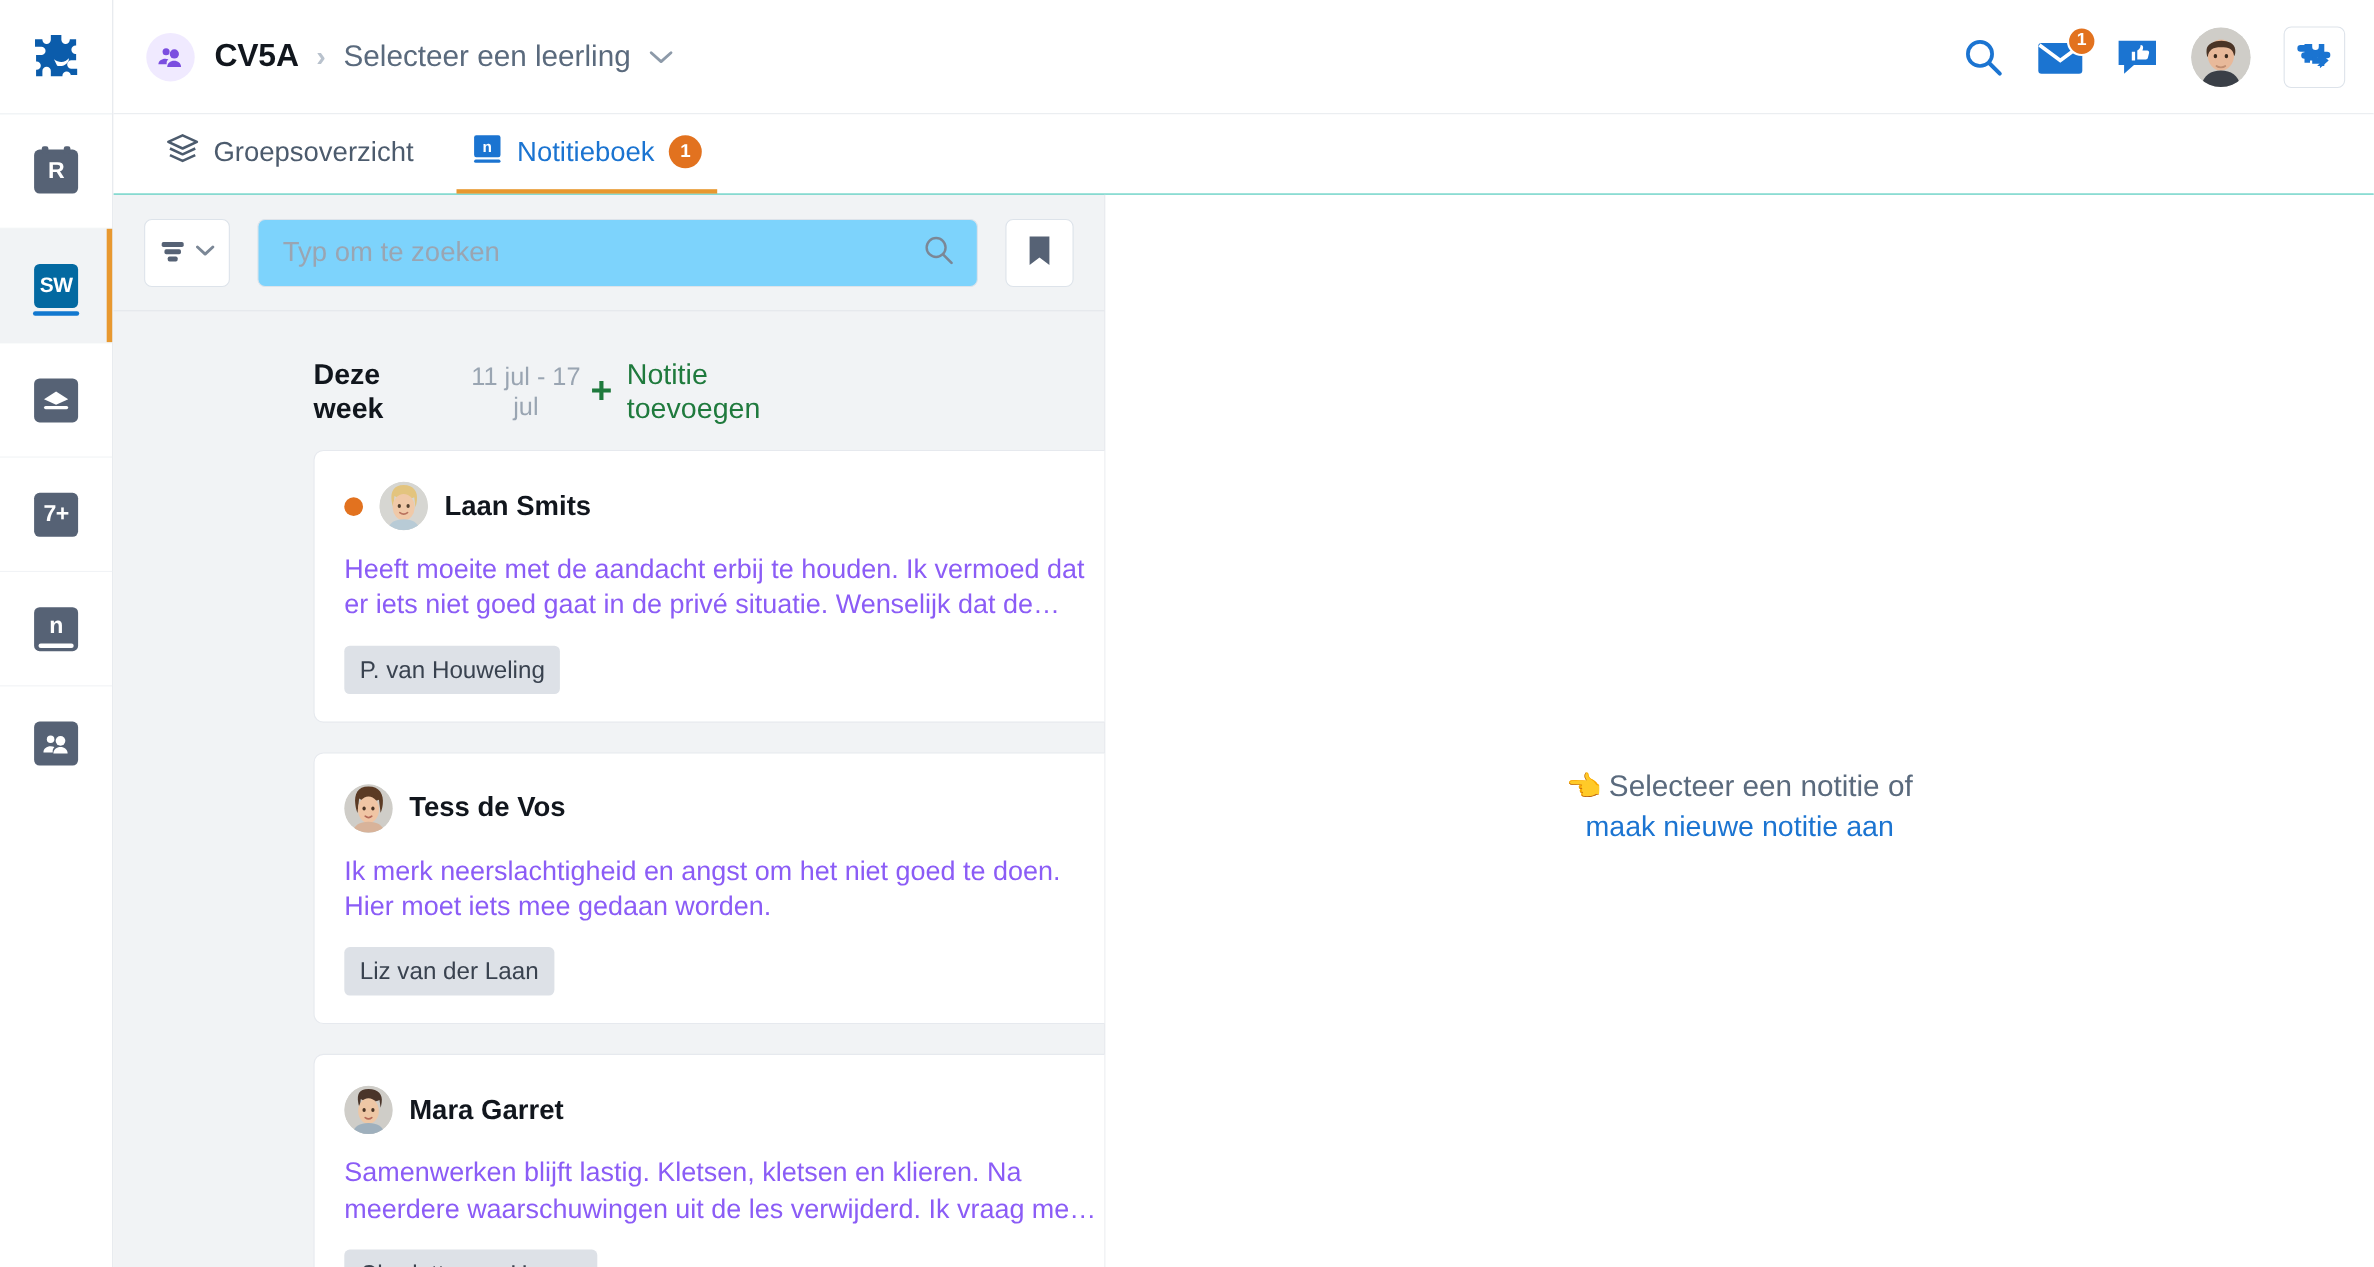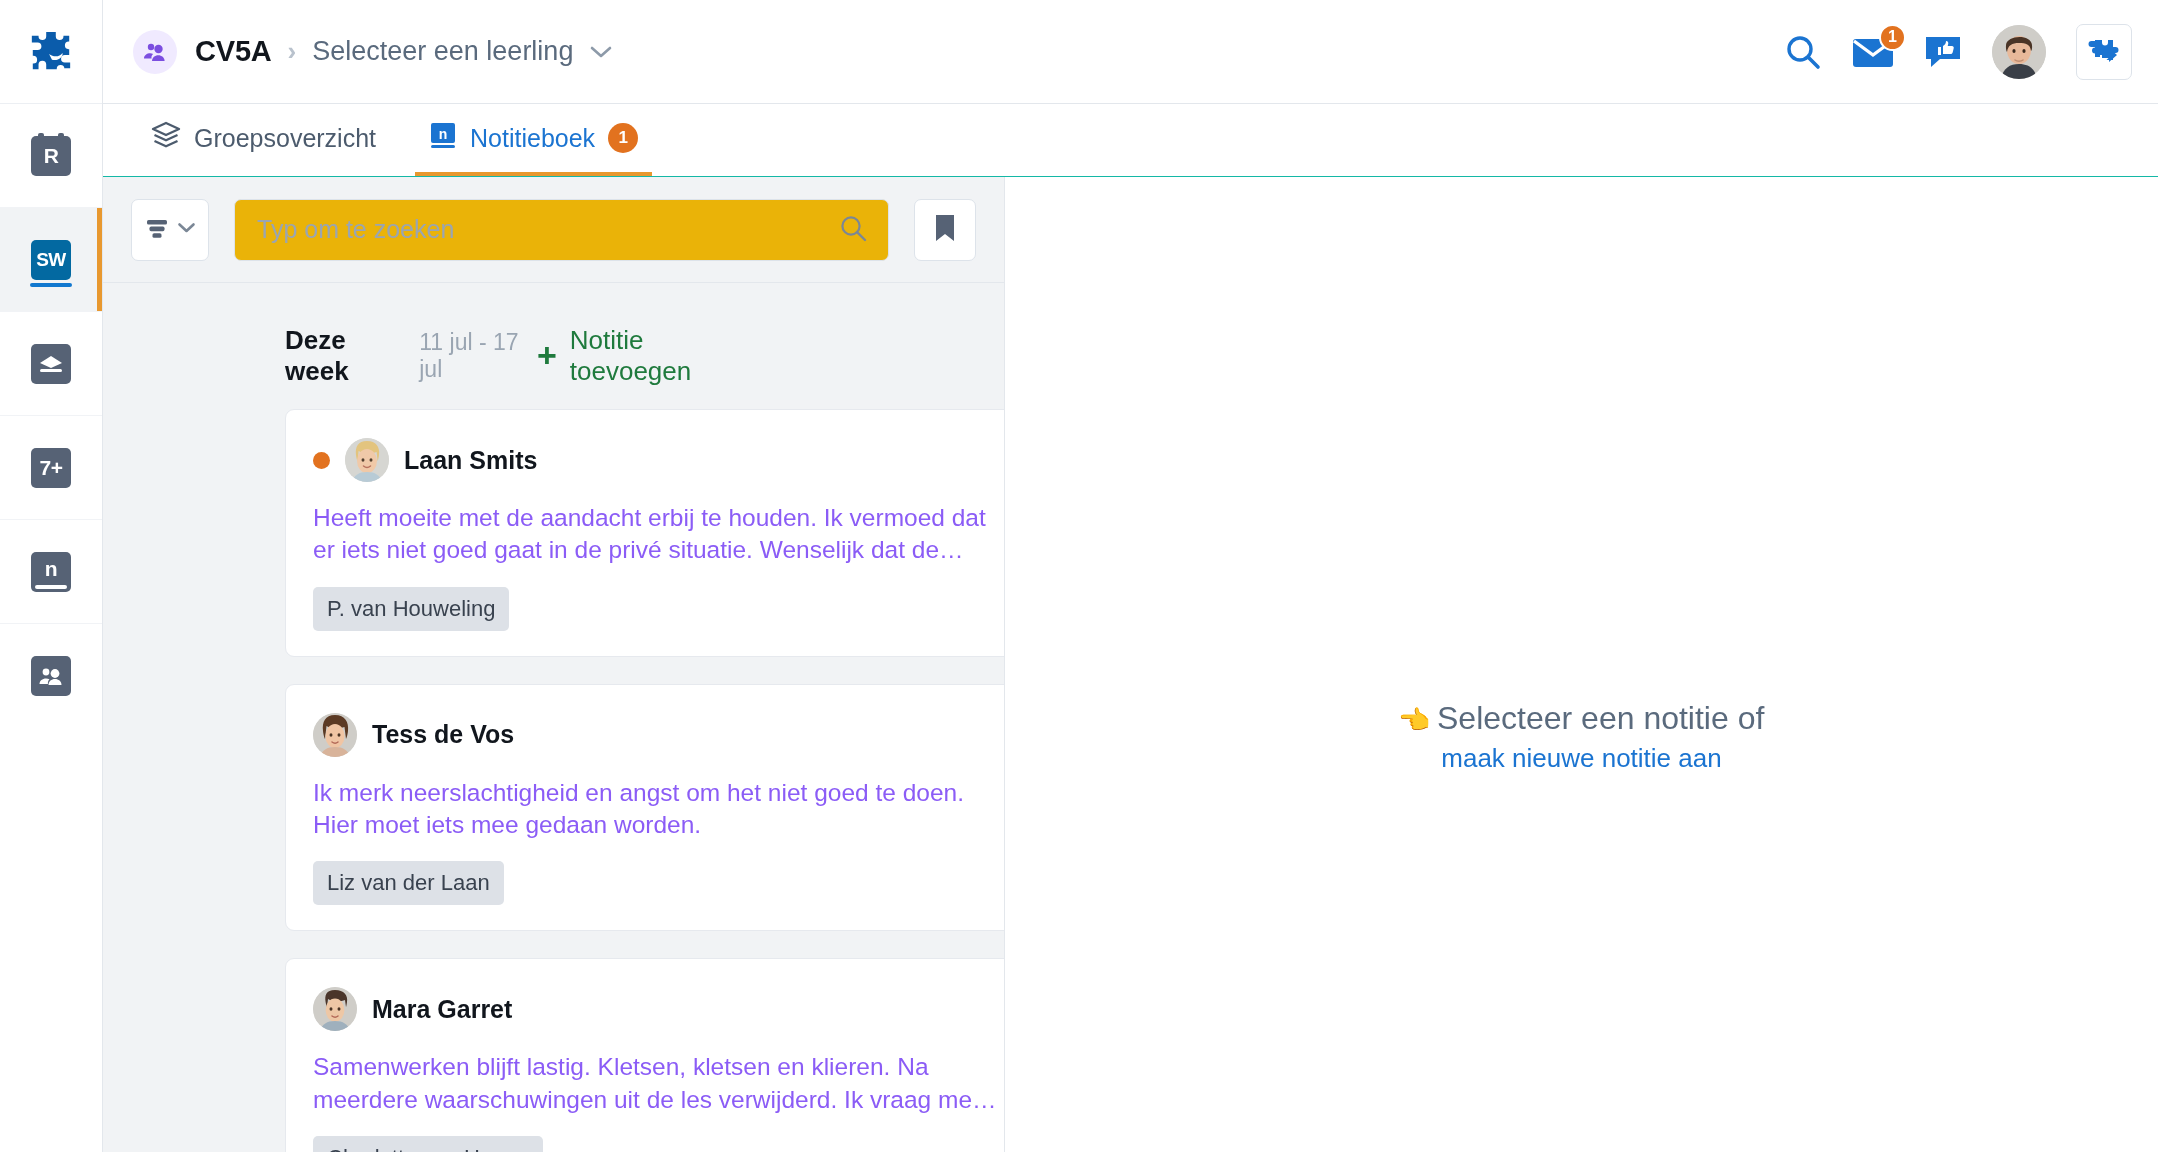--- a/index.html
+++ b/index.html
@@ -129,42 +129,42 @@
     flex: 0 0 106px; height: 106px;
     display: flex; align-items: center; gap: 25px;
     padding: 0 28px 0 28px;
     border-bottom: 1px solid #e3e7ec;
   }
   .filter-btn {
     width: 78px; height: 62px; border: 1px solid #dde3ea; border-radius: 7px;
     background: #fff; display: flex; align-items: center; justify-content: center; gap: 7px;
   }
   .search-wrap {
-    flex: 1 1 auto; height: 62px; background: #eab308;
+    flex: 1 1 auto; height: 62px; background: #7dd3fc;
     border: 1px solid #dde3ea; border-radius: 7px;
     display: flex; align-items: center; padding: 0 20px 0 22px;
   }
   .search-input {
     flex: 1 1 auto; border: 0; outline: 0; background: transparent;
     font-size: 25px; color: #3f4b5b; font-family: "Liberation Sans", sans-serif;
   }
   .search-input::placeholder { color: #9aa5b2; }
   .bookmark-btn {
     width: 62px; height: 62px; border: 1px solid #dde3ea; border-radius: 7px;
     background: #fff; display: flex; align-items: center; justify-content: center;
   }
 
   .list-scroll { flex: 1 1 auto; overflow: hidden; padding: 0 0 0 0; }
 
   .section-head {
     display: flex; align-items: center;
     padding: 42px 38px 22px 182px;
   }
   .sec-title { font-size: 26px; font-weight: bold; color: #11161d; }
-  .sec-range { font-size: 23px; color: #9aa5b2; margin-left: 14px; }
+  .sec-range { font-size: 23px; color: #9aa5b2; margin-left: 14px; text-align: center; }
   .add-note {
     margin-left: auto; display: flex; align-items: center; gap: 13px;
     color: #1f7a3d; font-size: 26px; cursor: pointer; padding-right: 214px;
   }
   .add-plus { font-size: 34px; font-weight: bold; line-height: 0.7; color: #1f7a3d; }
 
   .note-card {
     margin: 0 0 27px 182px; width: 748px;
     background: #ffffff; border: 1px solid #e6e9ee; border-radius: 9px;
     padding: 24px 27px 25px 27px;
@@ -183,21 +183,21 @@
     font-size: 22px; padding: 9px 14px; border-radius: 5px;
   }
 
   
   .detail {
     flex: 1 1 auto; background: #ffffff;
     display: flex; align-items: flex-start; justify-content: center;
     padding-top: 520px; min-width: 0;
   }
   .empty { text-align: center; line-height: 1.36; }
-  .empty-line1 { font-size: 32px; color: #5a6a7d; margin-top: 32px; }
+  .empty-line1 { font-size: 27px; color: #5a6a7d; margin-top: 32px; }
   .empty-hand { font-size: 26px; margin-right: 6px; }
   .empty-link { font-size: 26px; color: #1b74d1; cursor: pointer; }
 </style>
 </head>
 <body>
 
 <div id="app">
 
   <nav class="rail">
     <div class="rail-logo">

